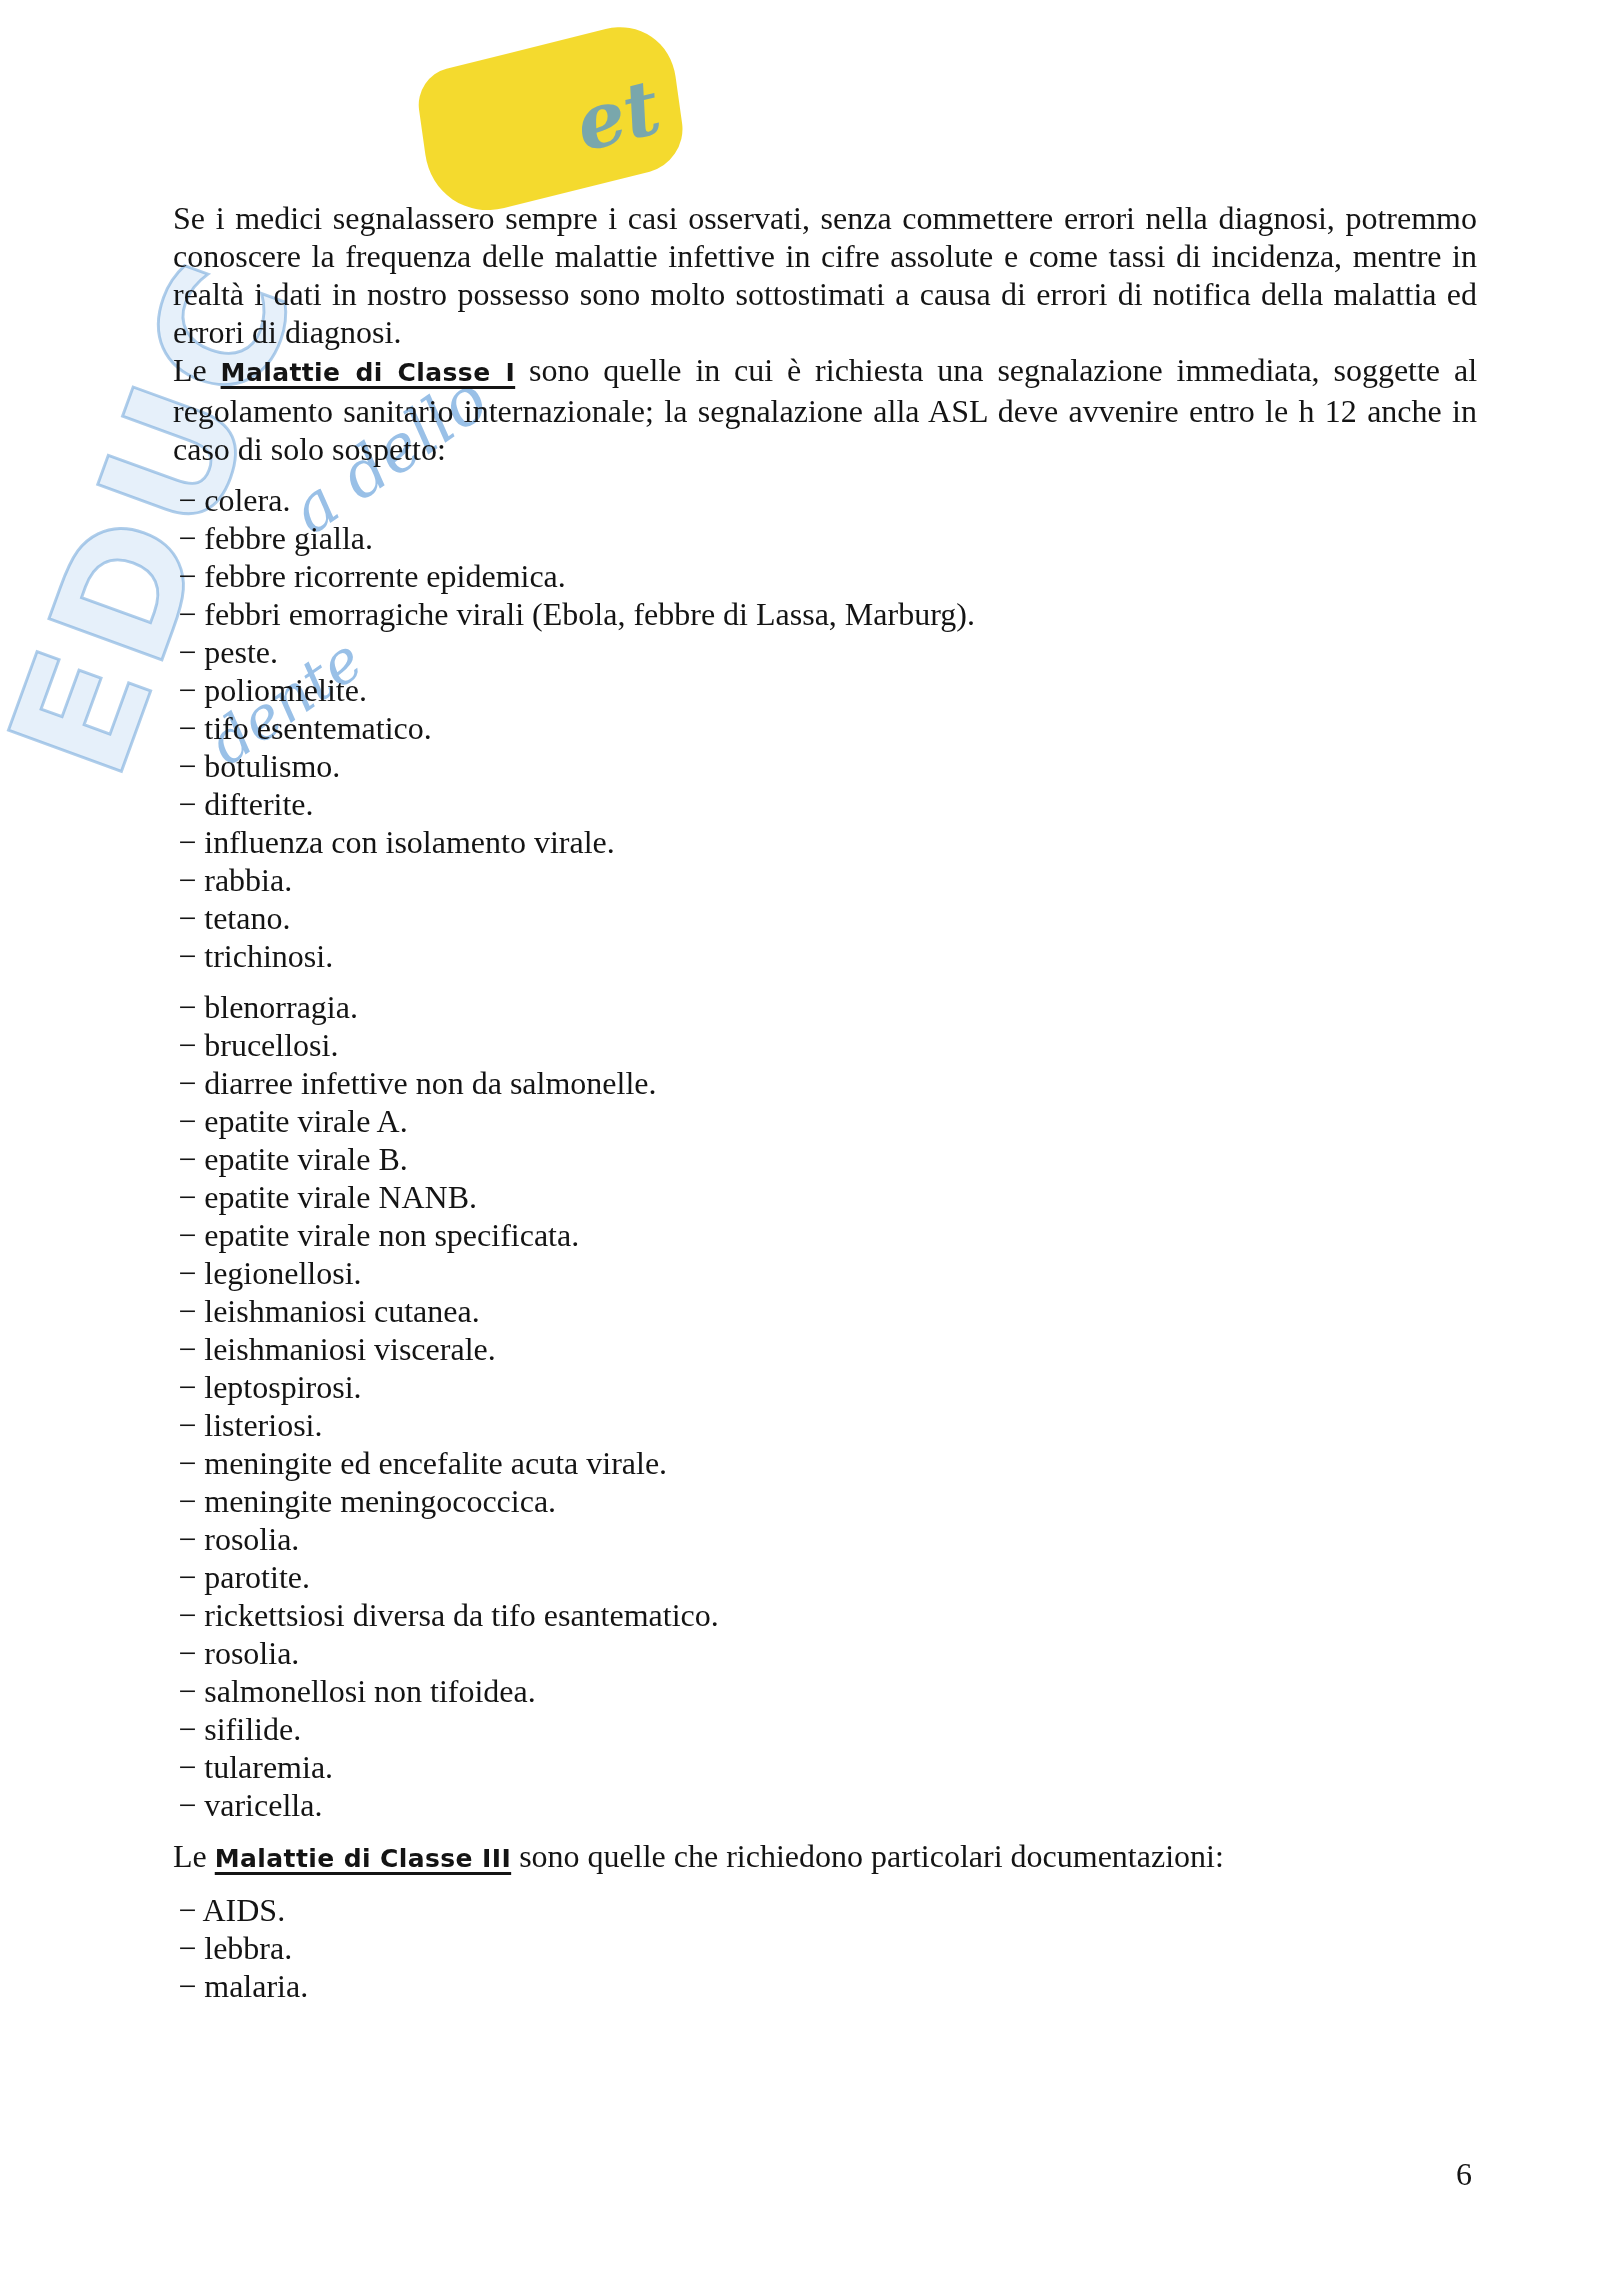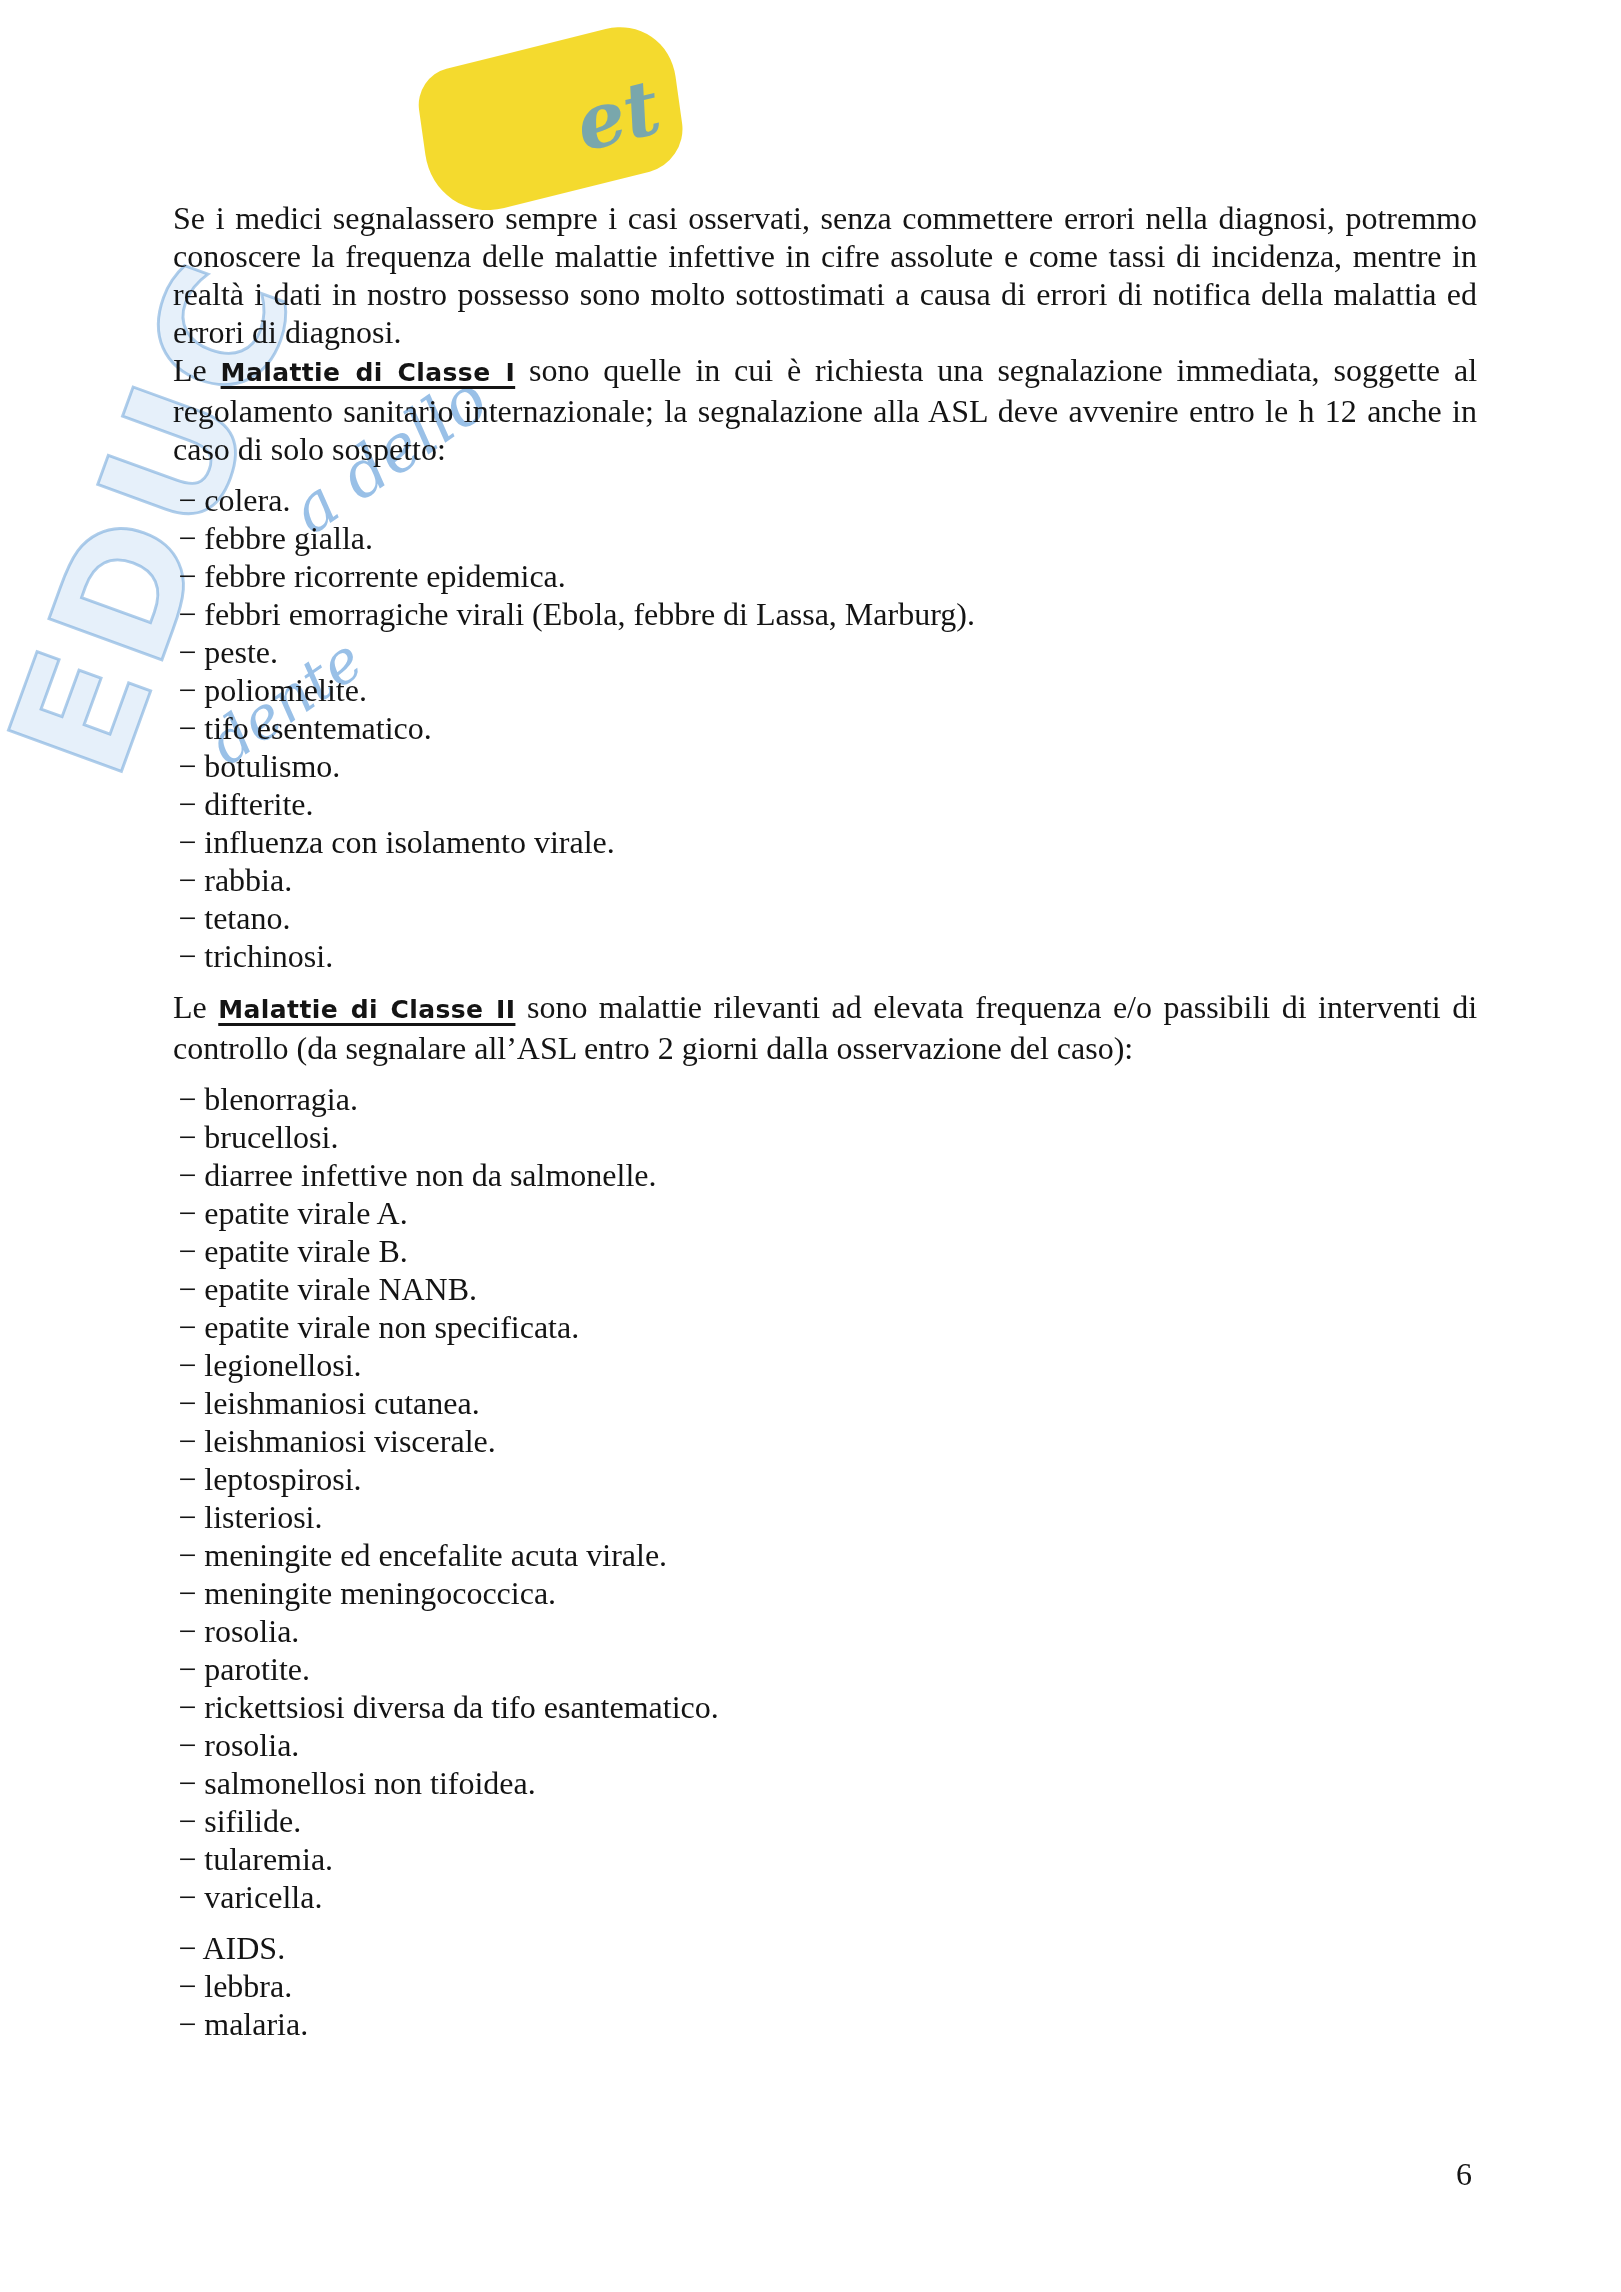--- a/index.html
+++ b/index.html
@@ -102,25 +102,20 @@
         <div class="item">− poliomielite.</div>
         <div class="item">− tifo esentematico.</div>
         <div class="item">− botulismo.</div>
         <div class="item">− difterite.</div>
         <div class="item">− influenza con isolamento virale.</div>
         <div class="item">− rabbia.</div>
         <div class="item">− tetano.</div>
         <div class="item">− trichinosi.</div>
       </div>
 
-    <p class="para j">
-      <span>Le</span>
-      <span class="cls-title">Malattie di Classe II</span>
-      <span>sono malattie rilevanti ad elevata frequenza e/o passibili di interventi di controllo (da segnalare all’ASL entro 2 giorni dalla osservazione del caso):</span>
-    </p>
     <div class="list">
 
     <div class="item">− blenorragia.</div>
         <div class="item">− brucellosi.</div>
         <div class="item">− diarree infettive non da salmonelle.</div>
         <div class="item">− epatite virale A.</div>
         <div class="item">− epatite virale B.</div>
         <div class="item">− epatite virale NANB.</div>
         <div class="item">− epatite virale non specificata.</div>
         <div class="item">− legionellosi.</div>
@@ -133,20 +128,25 @@
         <div class="item">− rosolia.</div>
         <div class="item">− parotite.</div>
         <div class="item">− rickettsiosi diversa da tifo esantematico.</div>
         <div class="item">− rosolia.</div>
         <div class="item">− salmonellosi non tifoidea.</div>
         <div class="item">− sifilide.</div>
         <div class="item">− tularemia.</div>
         <div class="item">− varicella.</div>
       </div>
 
+    <p class="para j">
+      <span>Le</span>
+      <span class="cls-title">Malattie di Classe III</span>
+      <span>sono quelle che richiedono particolari documentazioni:</span>
+    </p>
     <div class="list">
 
     <div class="item">− AIDS.</div>
         <div class="item">− lebbra.</div>
         <div class="item">− malaria.</div>
       </div>
 
   </div>
 
   <div class="page-number">6</div>

